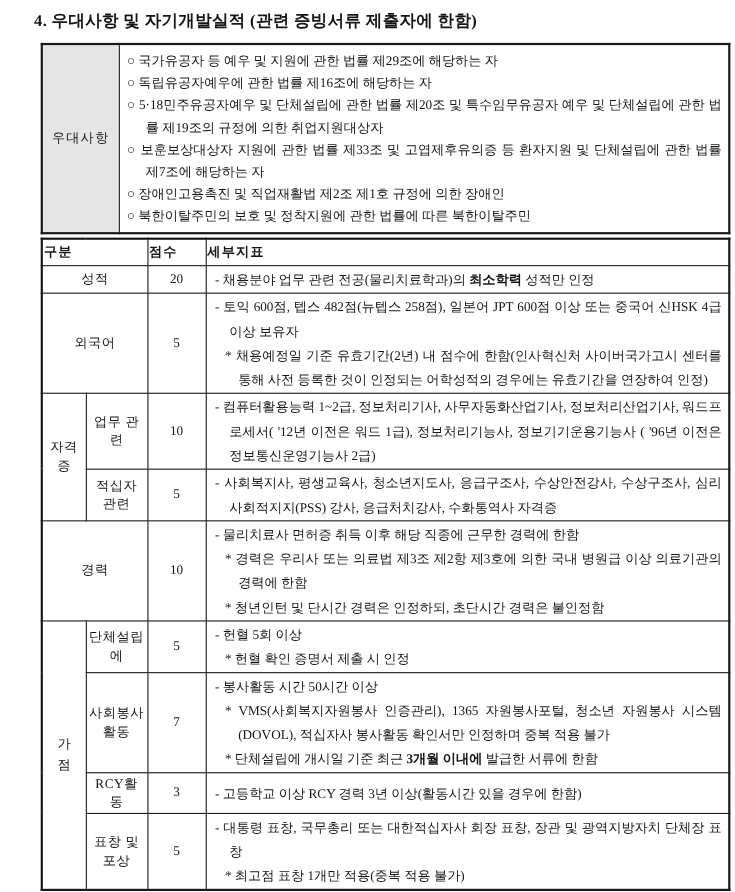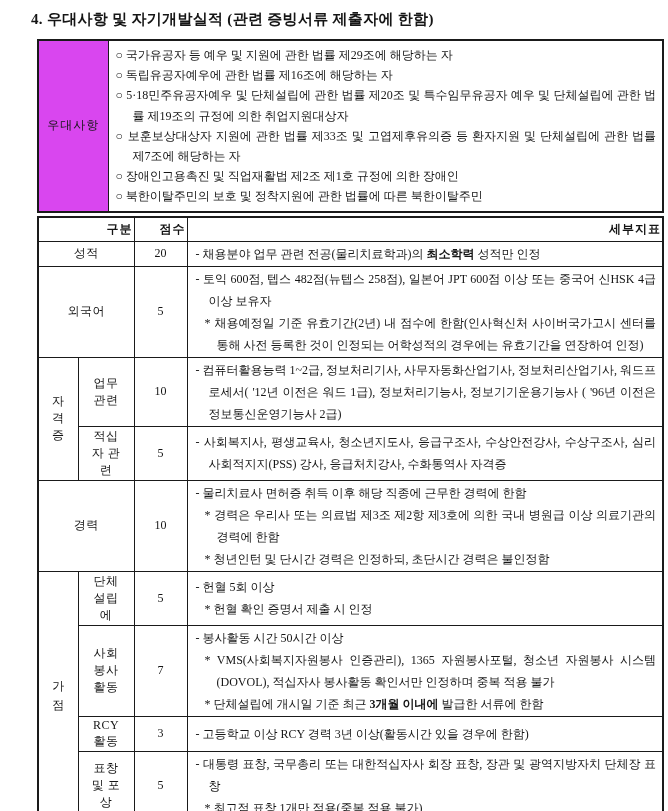--- a/index.html
+++ b/index.html
@@ -7,27 +7,27 @@
     width:668px;height:811px;overflow:hidden;
     font-family:"Liberation Serif","DejaVu Serif",serif;
     font-size:12px;color:#151515;
   }
   .doc{padding:8px 4px 0 31px;}
   .title{font-size:15px;font-weight:bold;letter-spacing:.3px;margin:2px 0 10px 0;}
   table.t{border-collapse:collapse;table-layout:fixed;width:627px;margin-left:6px;
           border:2px solid #1a1a1a;}
   table.t td{border:1px solid #1a1a1a;vertical-align:middle;}
   
-  .t1 .shade{background:#d946ef;width:70px;text-align:center;letter-spacing:1px;}
+  .t1 .shade{background:#e5e5e5;width:70px;text-align:center;letter-spacing:1px;}
   .t1 .plist{padding:4px 6px 4px 7px;font-family:Liberation Serif, serif;}
   .bullet{line-height:20.2px;padding-left:17px;text-indent:-17px;text-align:justify;}
   
   .t2{margin-top:3px;}
-  .t2 .hdr td{font-weight:bold;text-align:right;height:21px;letter-spacing:1px;font-family:Liberation Serif, serif;}
-  .t2 .lbl{text-align:center;letter-spacing:.5px;padding:1px 12px;}
+  .t2 .hdr td{font-weight:bold;text-align:left;height:21px;letter-spacing:1px;font-family:Liberation Serif, serif;}
+  .t2 .lbl{text-align:center;letter-spacing:.5px;padding:1px 2px;}
   .t2 .score{text-align:center;}
   .t2 .detail{padding:1px 6px 1px 8px;line-height:22px;vertical-align:middle;}
   .p1{padding-left:13px;text-indent:-13px;text-align:justify;}
   .p2{margin-left:9px;padding-left:12px;text-indent:-12px;text-align:justify;}
   .vert{width:13px;margin:0 auto;word-break:break-all;line-height:19px;text-align:center;}
   b{font-weight:bold;}
 </style>
 </head>
 <body>
 

